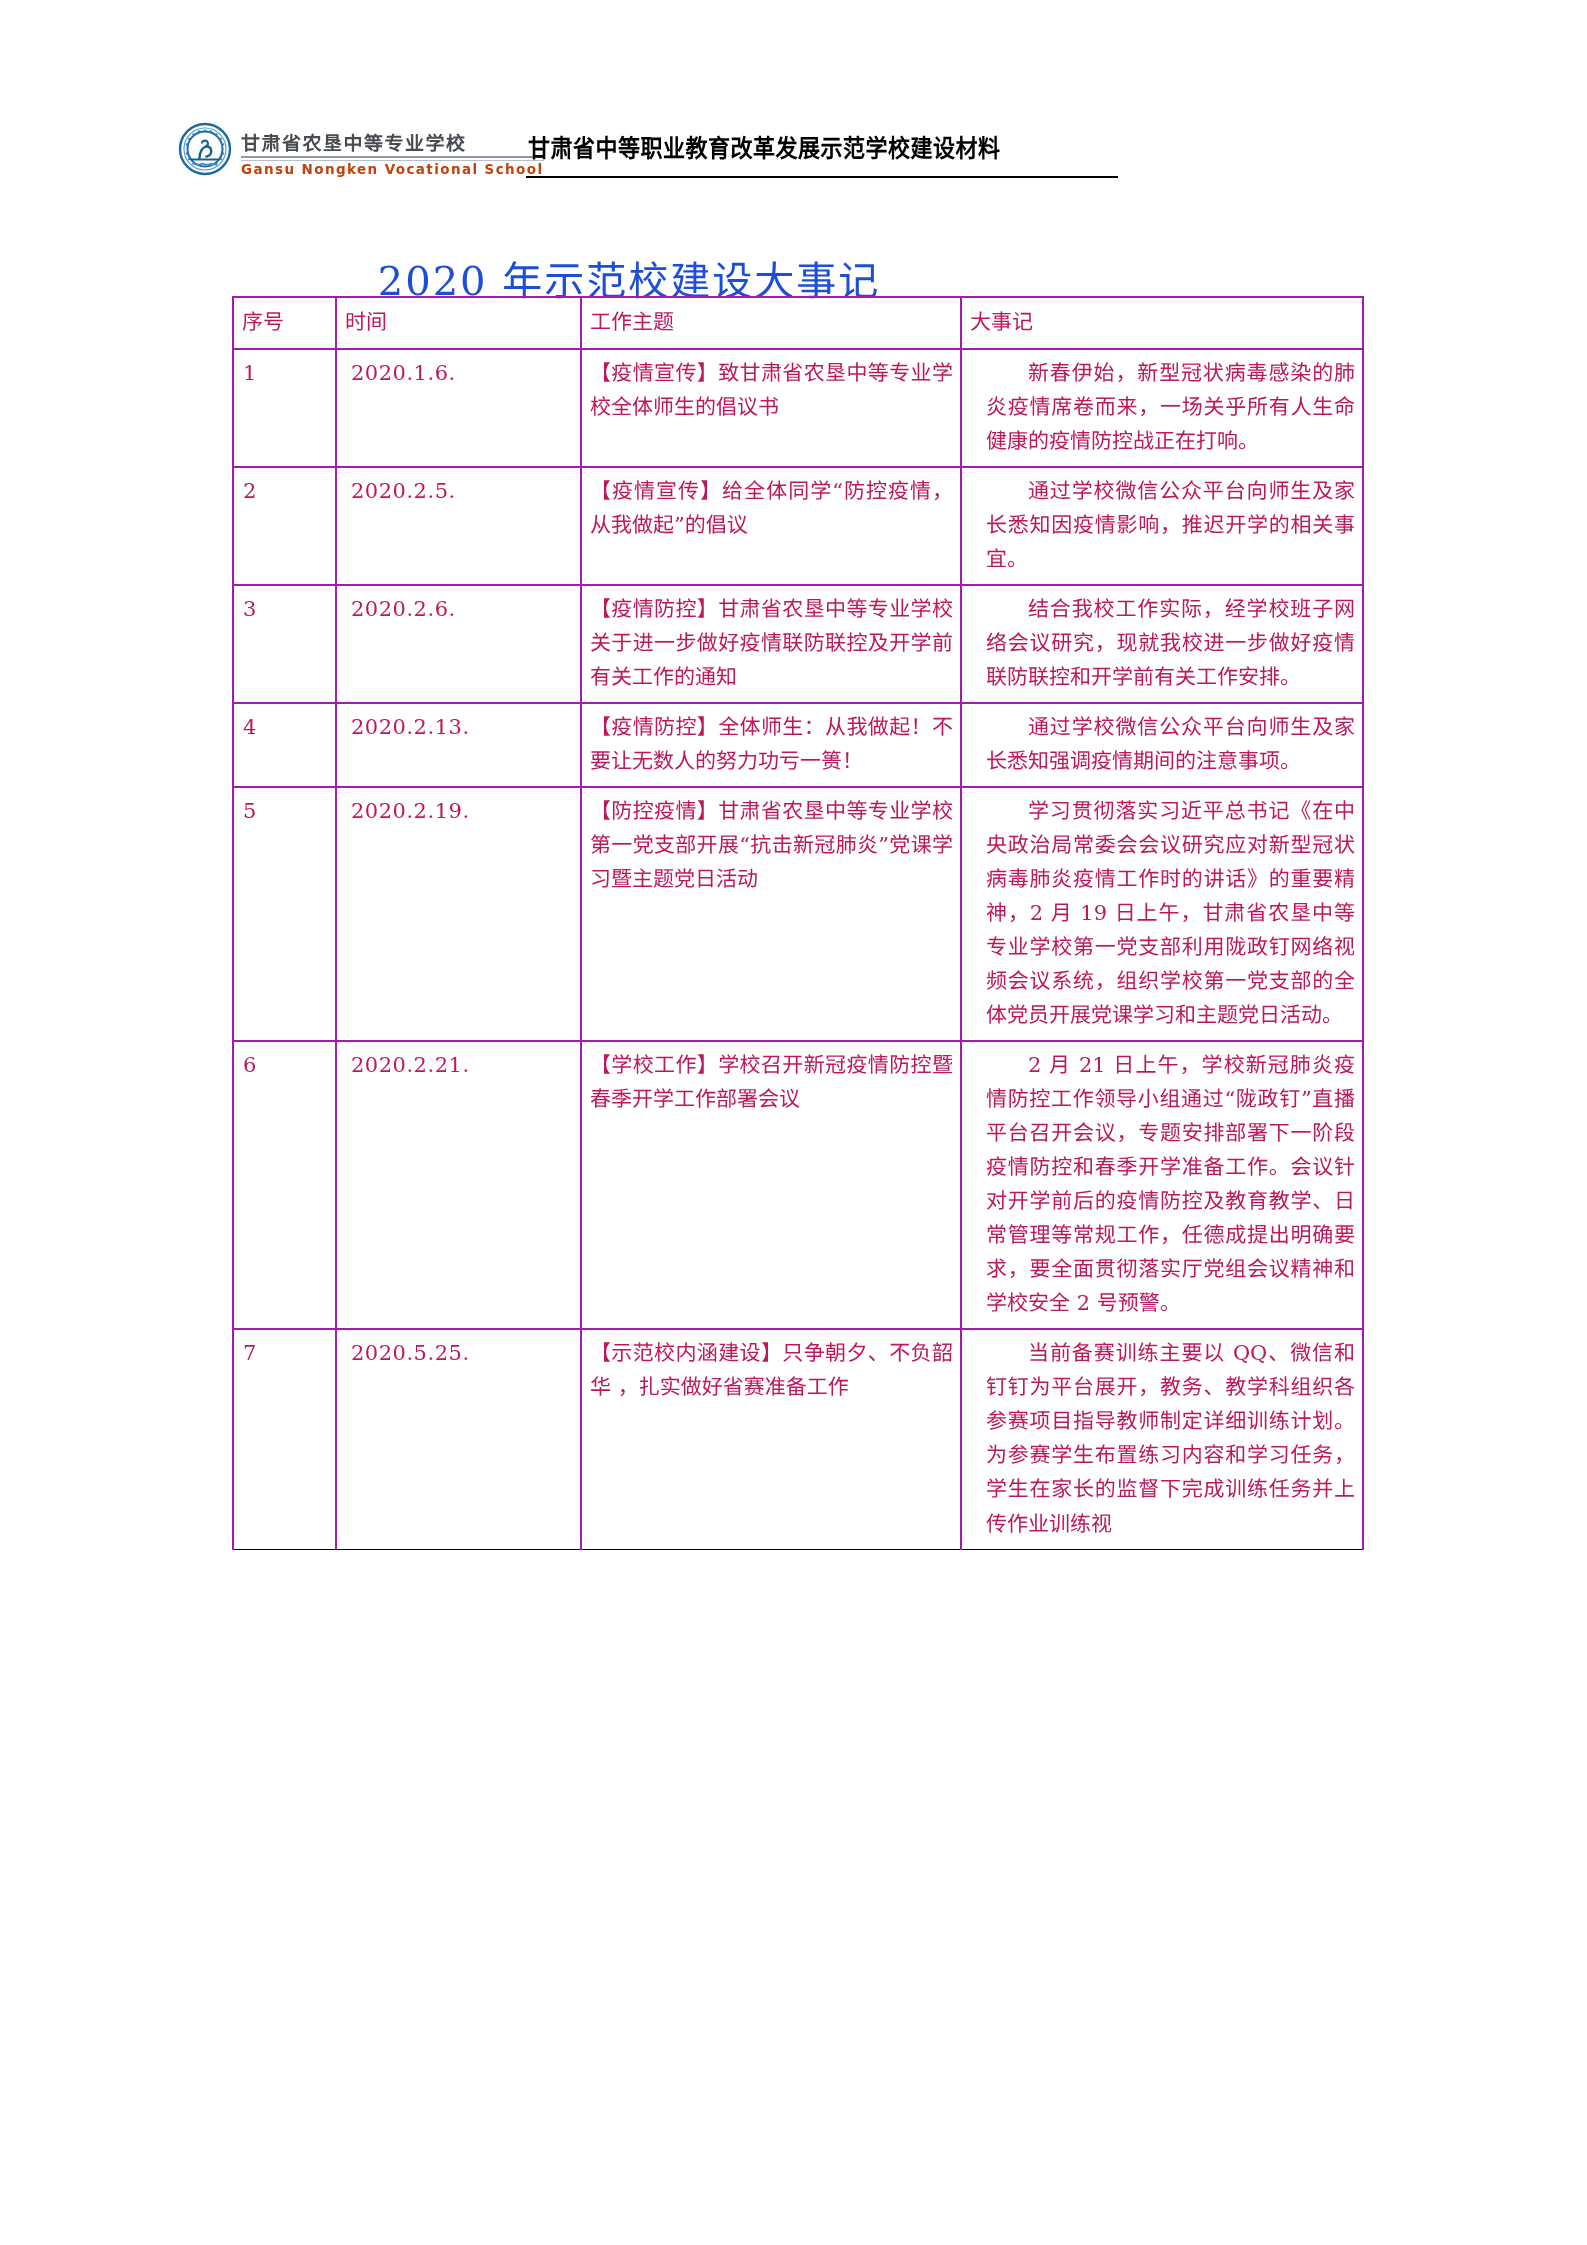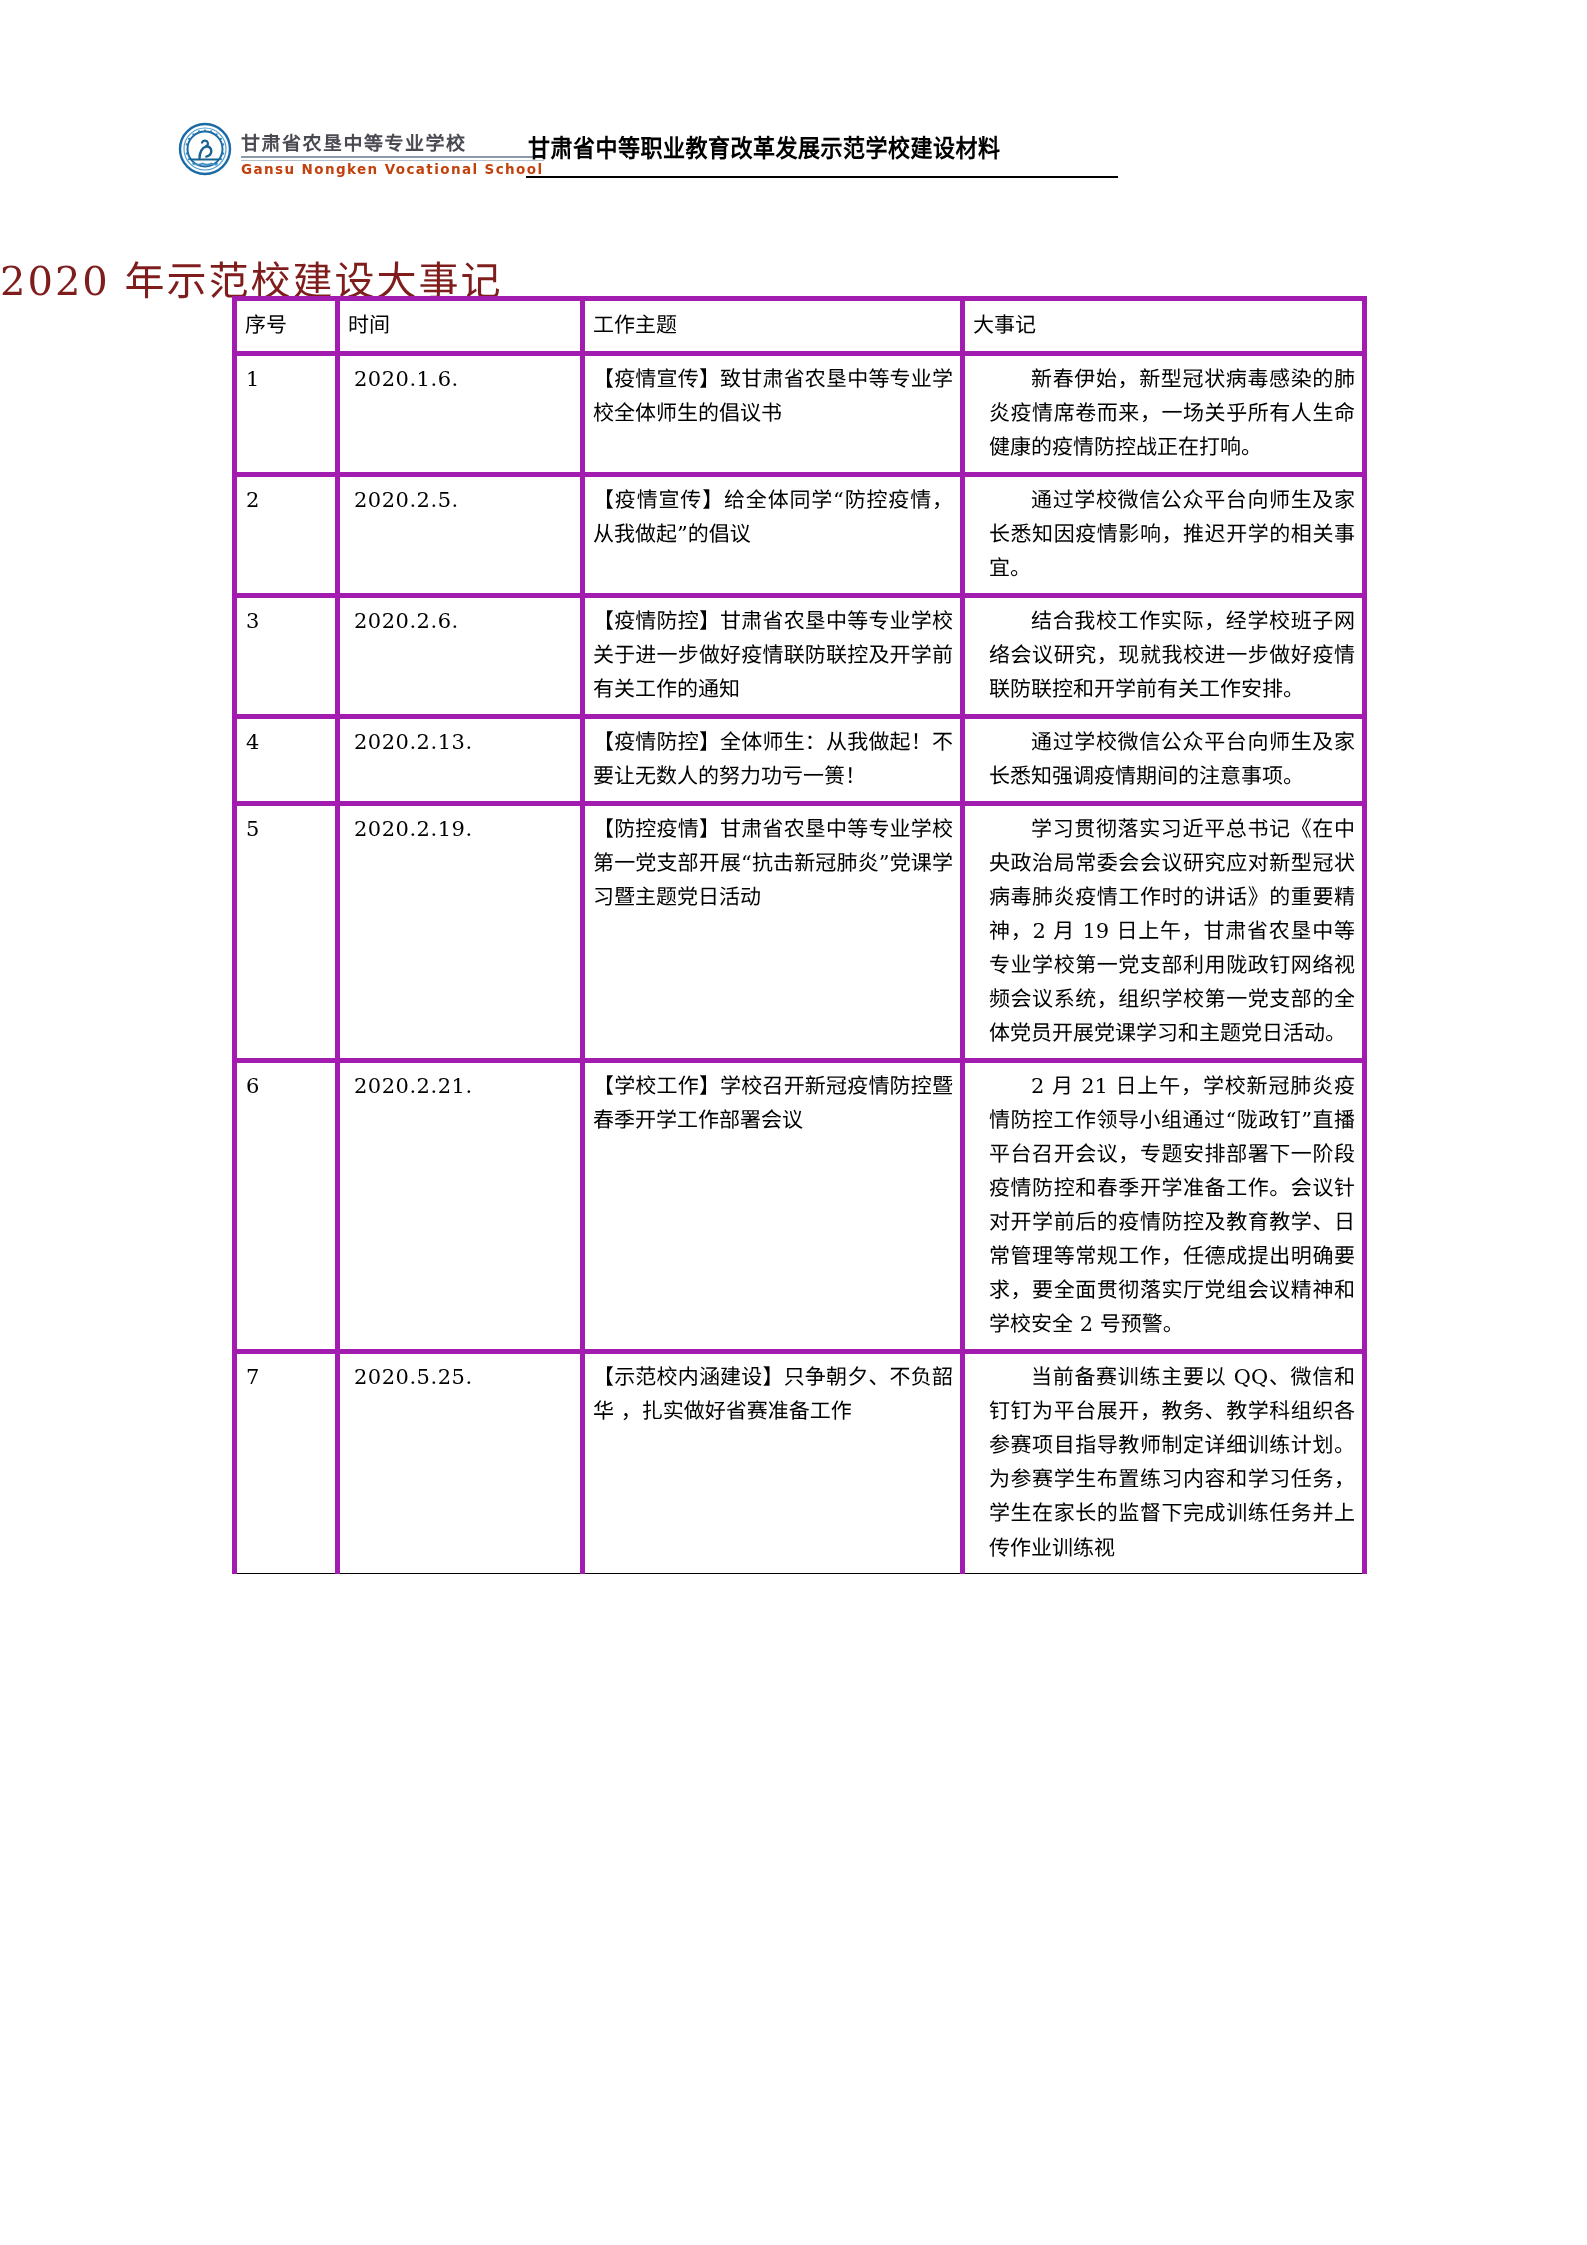--- a/index.html
+++ b/index.html
@@ -103,51 +103,52 @@
     width: 592px;
     border-top: 2px solid #000000;
   }
 
   
   .page-title {
     position: absolute;
     left: 0;
     top: 222px;
     width: 1258px;
+    text-align: center;
     font-family: "DejaVu Serif", "Liberation Serif", serif;
     font-size: 40px;
     font-weight: normal;
     letter-spacing: 2px;
-    color: #7f1d1d;
+    color: #1d4ed8;
   }
 
   
   .records-table {
     position: absolute;
     left: 232px;
     top: 296px;
     width: 1130px;
     border-collapse: collapse;
     table-layout: fixed;
     font-family: "DejaVu Serif", "Liberation Serif", serif;
   }
 
   .records-table col.c-no    { width: 103px; }
   .records-table col.c-time  { width: 245px; }
   .records-table col.c-theme { width: 380px; }
   .records-table col.c-event { width: 402px; }
 
   .records-table th,
   .records-table td {
-    border: 5px solid #a21caf;
+    border: 2px solid #a21caf;
     vertical-align: top;
     padding: 6px 8px 8px 8px;
     font-size: 21px;
     line-height: 1.62;
-    color: #000000;
+    color: #be185d;
   }
 
   .records-table thead th {
     font-weight: normal;
     padding-top: 7px;
     padding-bottom: 9px;
     text-align: left;
     white-space: nowrap;
   }
 

